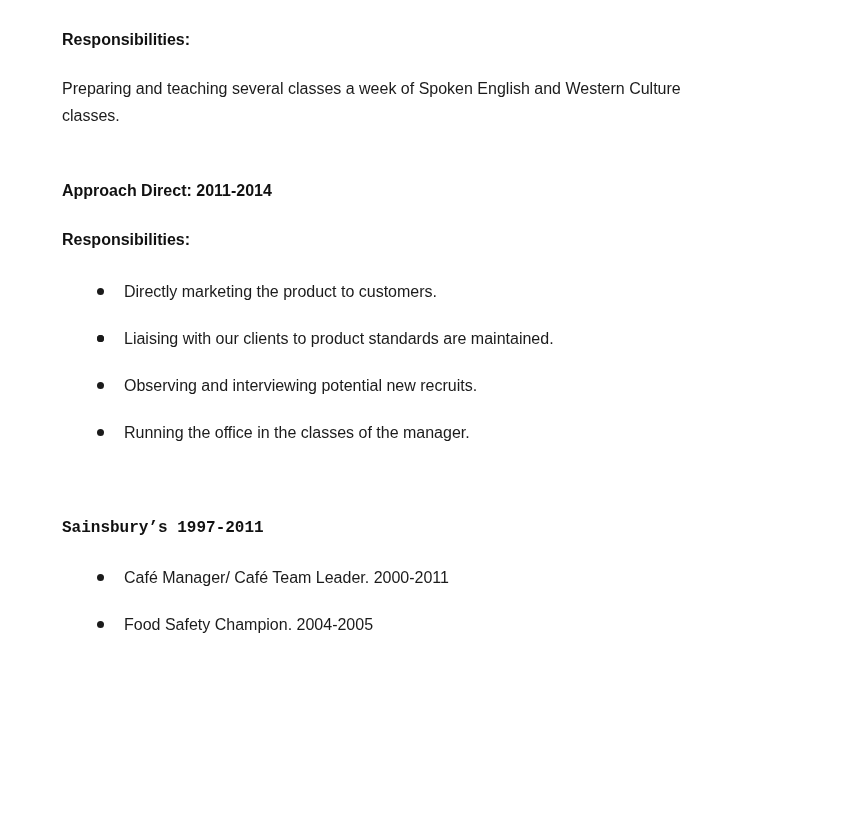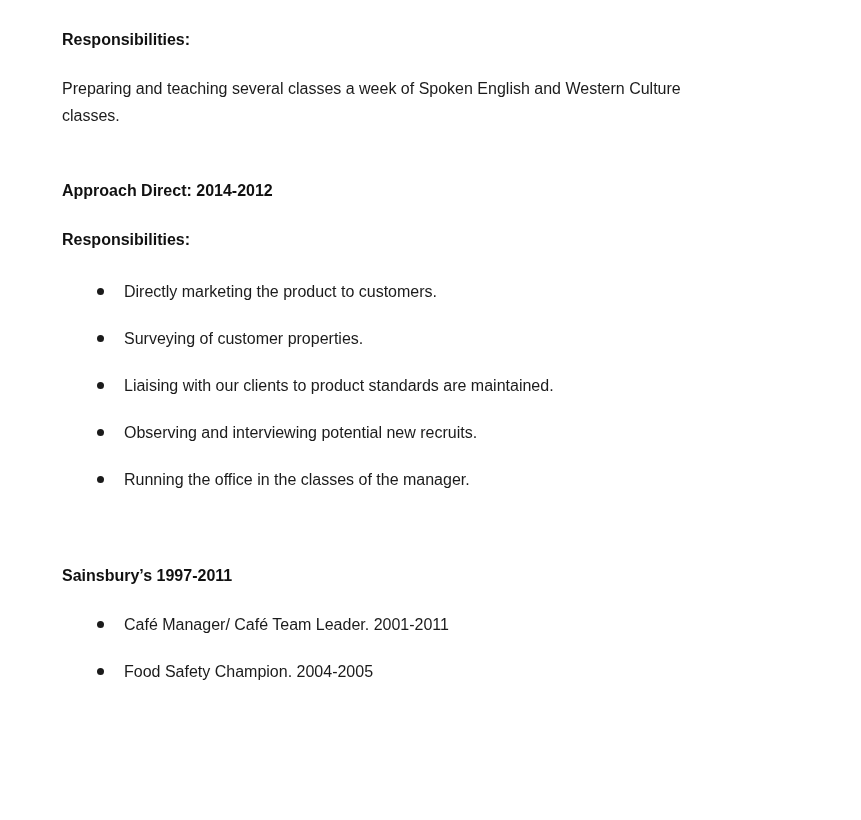--- a/index.html
+++ b/index.html
@@ -30,20 +30,21 @@
     margin-bottom: 48px !important;
     max-width: 730px;
     white-space: pre-line;
   }
   .mb-heading   { margin-bottom: 22px !important; }
   .mb-jobtitle  { margin-bottom: 19px !important; }
   .mb-resp      { margin-bottom: 25px !important; }
   .heading-sainsburys {
     margin-top: 49px !important;
     margin-bottom: 22px !important;
+    font-family: Liberation Mono, monospace;
   }
   ul.bullet-list {
     display: flow-root;      
     list-style: none;
     margin: 16px;
     padding: 0;
   }
   ul.bullet-list li {
     position: relative;
     margin: 0 0 20px 0;
@@ -63,54 +64,53 @@
 </head>
 <body>
 
 <div class="doc">
 
   <p class="bold mb-heading">Responsibilities:</p>
 
   <p class="para-teaching">Preparing and teaching several classes a week of Spoken English and Western Culture
 classes.</p>
 
-  <p class="bold mb-heading">Approach Direct: 2014-2012</p>
+  <p class="bold mb-heading">Approach Direct: 2011-2014</p>
 
 
   <p class="bold mb-resp">Responsibilities:</p>
 
   <ul class="bullet-list">
       <li>
       <span class="bullet-dot"></span>
       <span class="li-text">Directly marketing the product to customers.</span>
     </li>
       <li>
       <span class="bullet-dot"></span>
-      <span class="li-text">Surveying of customer properties.</span>
     </li>
       <li>
       <span class="bullet-dot"></span>
       <span class="li-text">Liaising with our clients to product standards are maintained.</span>
     </li>
       <li>
       <span class="bullet-dot"></span>
       <span class="li-text">Observing and interviewing potential new recruits.</span>
     </li>
       <li>
       <span class="bullet-dot"></span>
       <span class="li-text">Running the office in the classes of the manager.</span>
     </li>
     </ul>
 
   <p class="bold heading-sainsburys">Sainsbury’s 1997-2011</p>
 
   <ul class="bullet-list">
       <li>
       <span class="bullet-dot"></span>
-      <span class="li-text">Café Manager/ Café Team Leader. 2001-2011</span>
+      <span class="li-text">Café Manager/ Café Team Leader. 2000-2011</span>
     </li>
       <li>
       <span class="bullet-dot"></span>
       <span class="li-text">Food Safety Champion. 2004-2005</span>
     </li>
     </ul>
 
 </div>
 
 </body></html>

